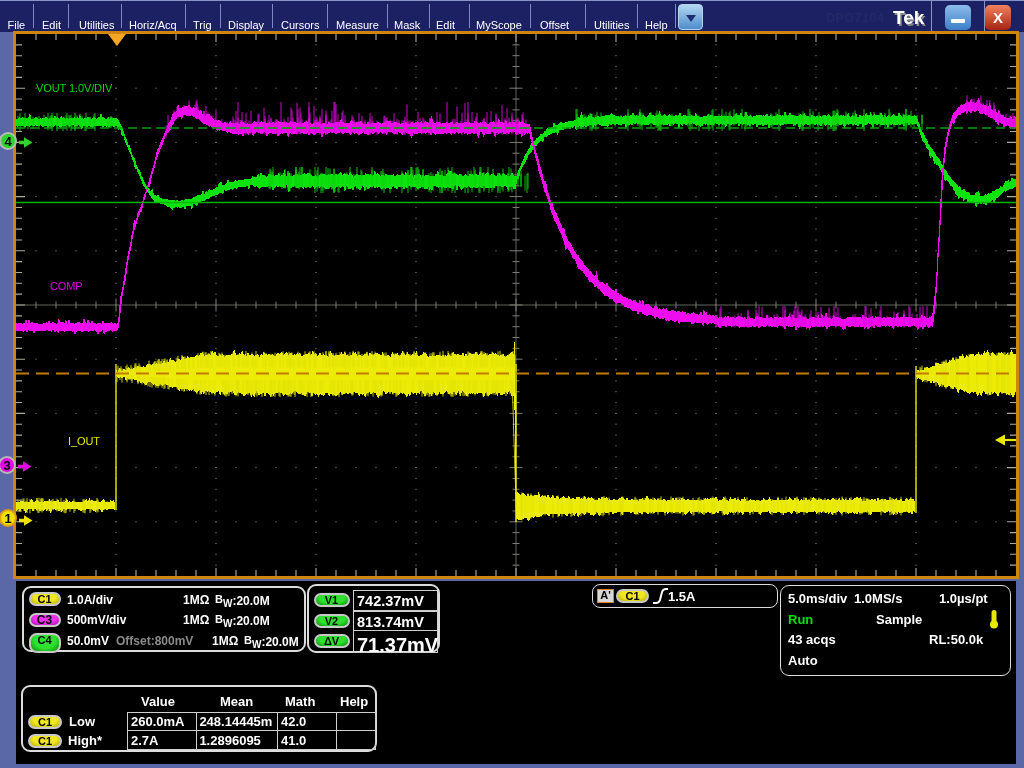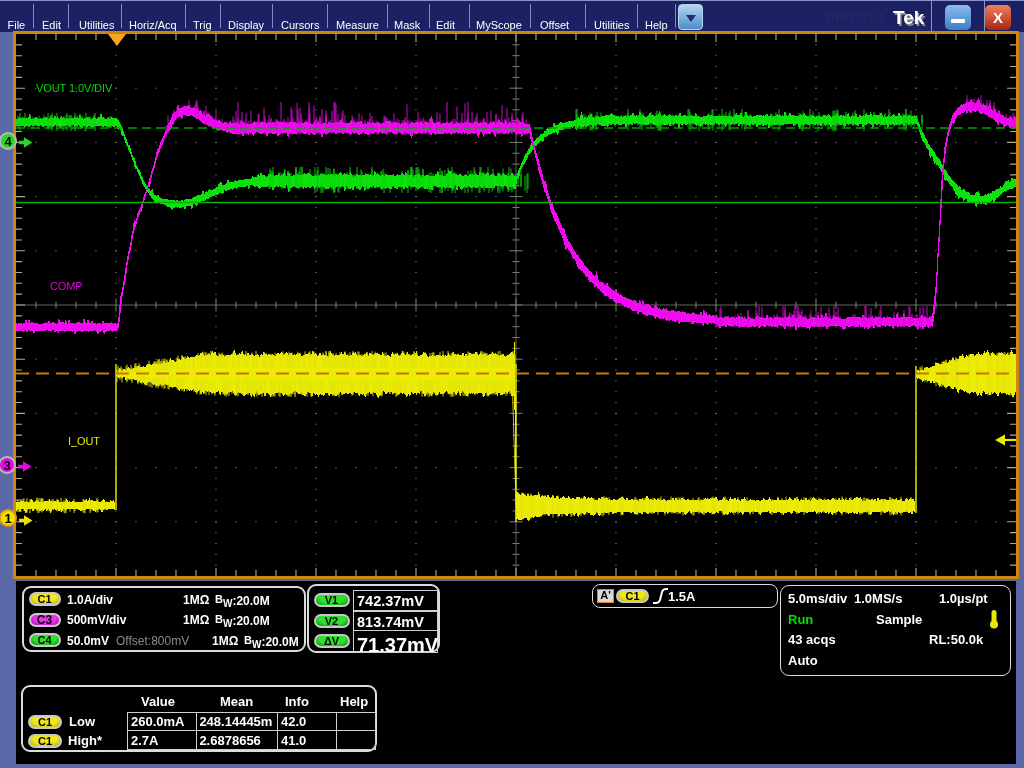--- a/index.html
+++ b/index.html
@@ -12,21 +12,21 @@
 .tsep{position:absolute;top:0;width:1px;height:32px;background:#8b95bd}
 #minb{position:absolute;left:945px;top:4px;width:26px;height:25px;border-radius:5px;background:linear-gradient(#8cbcec,#3c7ec6)}
 #minb:after{content:"";position:absolute;left:6px;top:14px;width:14px;height:3.5px;background:#fff;border-radius:1px}
 #closeb{position:absolute;left:985px;top:4px;width:26px;height:25px;border-radius:5px;background:linear-gradient(#f0825e,#a82312);color:#fff;font-weight:bold;font-size:15px;text-align:center;line-height:25px}
 #frame{position:absolute;left:13px;top:31px;width:1006px;height:548px;border:3px solid #d0860e;background:#000}
 #blackpanel{position:absolute;left:16px;top:581px;width:1000px;height:183px;background:#000}
 .rbox{position:absolute;background:#000;border:2px solid #dcdcdc;border-radius:9px}
 .pill{position:absolute;border-radius:8px;font-weight:bold;color:#000;text-align:center;z-index:3}
 .wt{position:absolute;font-weight:bold;color:#fff;font-size:13px;white-space:nowrap}
 .w12{font-size:12px !important}
-.gt{position:absolute;font-weight:normal;color:#8a8a8a;font-size:12px;white-space:nowrap}
+.gt{position:absolute;font-weight:bold;color:#8a8a8a;font-size:12px;white-space:nowrap}
 .bw{font-size:11px;vertical-align:2px}.bw2{font-size:10px;vertical-align:-2px}
 .mk{position:absolute;border-radius:50%;font-weight:bold;color:#000;text-align:center;z-index:5}
 .cell{position:absolute;border:1px solid #cfcfcf}
 </style></head><body>
 <div id="menubar">
     <span class="mi" style="left:7.5px">File</span>
     <span class="mi" style="left:42px">Edit</span>
     <span class="mi" style="left:79px">Utilities</span>
     <span class="mi" style="left:129px">Horiz/Acq</span>
     <span class="mi" style="left:193px">Trig</span>
@@ -103,21 +103,21 @@
     <path d="M0,4.8 h5 v-3.6 l8.5,5.3 l-8.5,5.3 v-3.6 h-5 z" fill="#e20ae2"></path>
   </svg>
 <div class="mk" style="left:-1px;top:509.4px;width:18px;height:18px;border:2px solid #e0a00a;background:#f0e000;font-size:13px;line-height:15px">1</div>
 <svg class="mk" style="left:19px;top:513.9px;border-radius:0" width="14" height="13">
     <path d="M0,4.8 h5 v-3.6 l8.5,5.3 l-8.5,5.3 v-3.6 h-5 z" fill="#f0e000"></path>
   </svg>
 
 <div class="rbox" style="left:22px;top:586px;width:284px;height:66px"></div>
 <div class="pill" style="left:28.5px;top:592px;width:32px;height:14px;background:radial-gradient(ellipse at 50% 28%, #f0e622 55%, #b0a800);border:2px solid #c8c8c8;font-size:11px;line-height:10.5px">C1</div>
 <div class="pill" style="left:28.5px;top:612.5px;width:32px;height:14px;background:radial-gradient(ellipse at 50% 28%, #ee30ee 55%, #a800a8);border:2px solid #c8c8c8;font-size:12px;line-height:10.5px">C3</div>
-<div class="pill" style="left:28.5px;top:633px;width:32px;height:14px;background:radial-gradient(ellipse at 50% 28%, #30e030 55%, #008800);border:2px solid #c8c8c8;font-size:11px;line-height:10.5px">C4</div>
+<div class="pill" style="left:28.5px;top:633px;width:32px;height:20px;background:radial-gradient(ellipse at 50% 28%, #30e030 55%, #008800);border:2px solid #c8c8c8;font-size:11px;line-height:10.5px">C4</div>
 <span class="wt w12" style="left:67px;top:592.5px">1.0A/div</span>
 <span class="wt w12" style="left:183px;top:592.5px">1MΩ</span>
 <span class="wt w12" style="left:215px;top:592.5px"><span class="bw">B</span><span class="bw2">W</span>:20.0M</span>
 <span class="wt w12" style="left:67px;top:613px">500mV/div</span>
 <span class="wt w12" style="left:183px;top:613px">1MΩ</span>
 <span class="wt w12" style="left:215px;top:613px"><span class="bw">B</span><span class="bw2">W</span>:20.0M</span>
 <span class="wt w12" style="left:67px;top:633.5px">50.0mV</span>
 <span class="gt" style="left:116px;top:633.5px">Offset:800mV</span>
 <span class="wt w12" style="left:212px;top:633.5px">1MΩ</span>
 <span class="wt w12" style="left:244px;top:633.5px"><span class="bw">B</span><span class="bw2">W</span>:20.0M</span>
@@ -147,28 +147,28 @@
 <svg style="position:absolute;left:988px;top:610px;z-index:3" width="12" height="20">
     <rect x="3.5" y="0" width="5" height="13" rx="2.5" fill="#e8e800"></rect>
     <circle cx="6" cy="14.5" r="4" fill="#e8e800"></circle>
   </svg>
 <span class="wt" style="left:788px;top:632px">43 acqs</span>
 <span class="wt" style="left:929px;top:632px">RL:50.0k</span>
 <span class="wt" style="left:788px;top:652.5px">Auto</span>
 <div class="rbox" style="left:21px;top:685px;width:356px;height:67px"></div>
 <span class="wt" style="left:141px;top:694px">Value</span>
 <span class="wt" style="left:220px;top:694px">Mean</span>
-<span class="wt" style="left:285px;top:694px">Info</span>
+<span class="wt" style="left:285px;top:694px">Math</span>
 <span class="wt" style="left:340px;top:694px">Help</span>
 <div class="cell" style="left:127px;top:712.3px;width:248.6px;height:38.2px"></div>
 <div class="cell" style="left:127px;top:712.3px;width:248.6px;height:19.1px"></div>
 <div class="cell" style="left:195.7px;top:712.3px;width:81.9px;height:38.2px"></div>
 <div class="cell" style="left:336.3px;top:712.3px;width:39.3px;height:38.2px"></div>
 <div class="pill" style="left:28px;top:714.5px;width:34px;height:14px;background:radial-gradient(ellipse at 50% 28%, #f0e622 55%, #b0a800);border:2px solid #c8c8c8;font-size:11px;line-height:10.5px">C1</div>
 <div class="pill" style="left:28px;top:733.8px;width:34px;height:14px;background:radial-gradient(ellipse at 50% 28%, #f0e622 55%, #b0a800);border:2px solid #c8c8c8;font-size:11px;line-height:10.5px">C1</div>
 <span class="wt" style="left:69px;top:713.5px">Low</span>
 <span class="wt" style="left:68px;top:732.8px">High*</span>
 <span class="wt" style="left:131px;top:713.5px">260.0mA</span>
 <span class="wt" style="left:199.4px;top:713.5px">248.14445m</span>
 <span class="wt" style="left:281px;top:713.5px">42.0</span>
 <span class="wt" style="left:131px;top:732.8px">2.7A</span>
-<span class="wt" style="left:199.4px;top:732.8px">2.6878656</span>
+<span class="wt" style="left:199.4px;top:732.8px">1.2896095</span>
 <span class="wt" style="left:281px;top:732.8px">41.0</span>
 
 </body></html>

